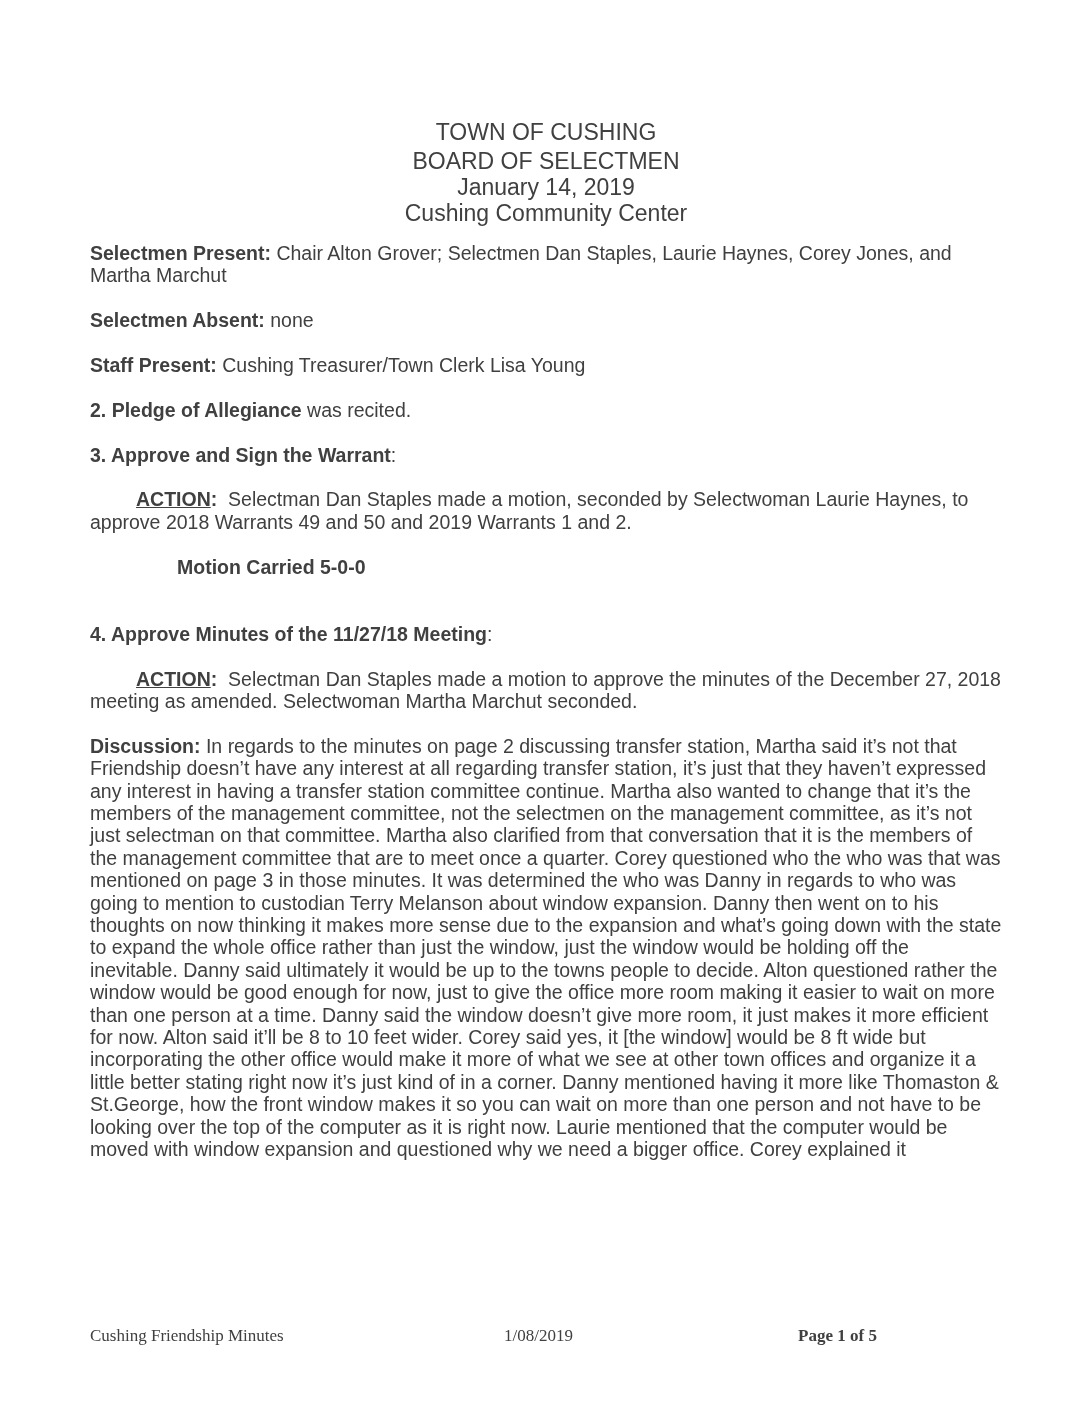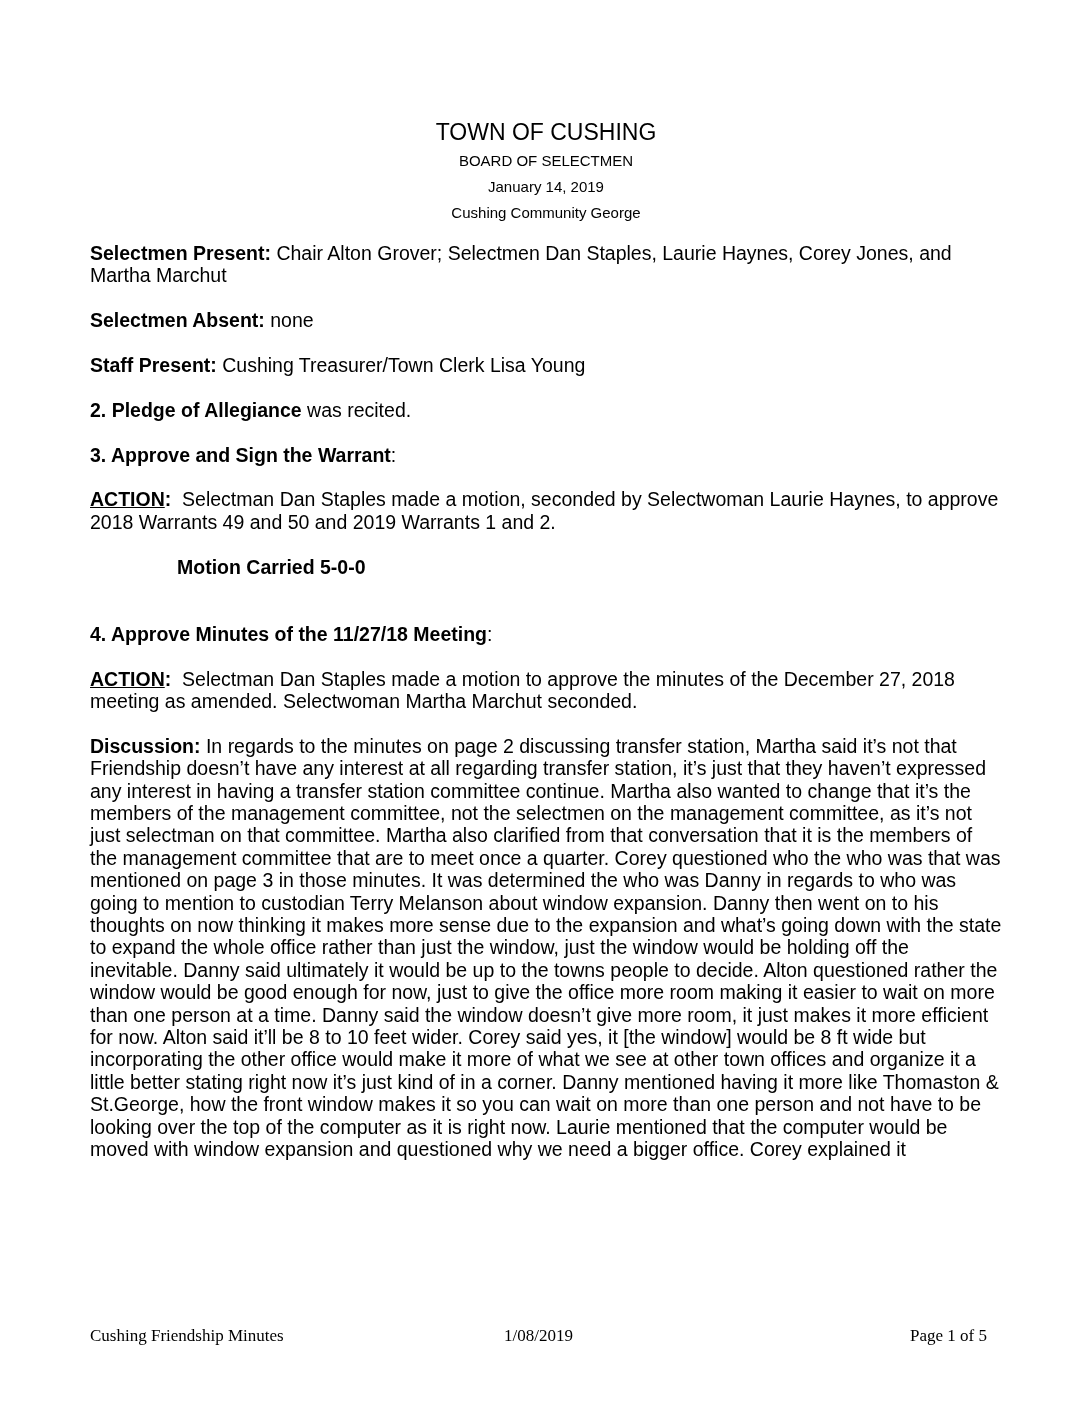--- a/index.html
+++ b/index.html
@@ -1,68 +1,68 @@
 <!DOCTYPE html>
 <html><head>
 <meta charset="utf-8">
 <style>
   html, body { margin: 0; padding: 0; background: #ffffff; }
   .page {
     position: relative;
     width: 1075px;
     height: 1408px;
     background: #ffffff;
-    color: #000000;
+    color: #404040;
     font-family: "Liberation Sans", sans-serif;
     font-size: 19.5px;
     line-height: 22.4px;
     overflow: hidden;
   }
   .content {
     position: absolute;
     left: 90px;
     top: 116px;
     width: 912px;
   }
   .doc-header { text-align: center; margin-bottom: 16px; }
   .doc-title { font-size: 23px; line-height: 32px; }
-  .doc-sub { font-size: 15px; line-height: 26px; }
+  .doc-sub { font-size: 23px; line-height: 26px; }
   .para { margin: 0 0 22.4px 0; white-space: pre-wrap; }
   .b { font-weight: bold; }
-  .u { text-decoration: underline; }
+  .u { text-decoration: underline; margin-left: 46px; }
   .motion {
     font-weight: bold;
     padding-left: 87px;
     margin-bottom: 44.8px;
   }
   .doc-footer {
     position: absolute;
     left: 90px;
     right: 88px;
     top: 1326px;
     display: flex;
     font-family: "Liberation Serif", serif;
     font-size: 17px;
     line-height: 20px;
   }
   .doc-footer .f-left  { flex: 1; text-align: left; }
   .doc-footer .f-center{ flex: 1; text-align: center; }
-  .doc-footer .f-right { flex: 1; text-align: right; }
+  .doc-footer .f-right { flex: 1; text-align: center; font-weight: bold; }
 </style>
 </head>
 <body>
 
 <div class="page">
   <div class="content">
 
     <div class="doc-header">
       <div class="doc-title">TOWN OF CUSHING</div>
       <div class="doc-sub">BOARD OF SELECTMEN</div>
       <div class="doc-sub">January 14, 2019</div>
-      <div class="doc-sub">Cushing Community George</div>
+      <div class="doc-sub">Cushing Community Center</div>
     </div>
 
     <p class="para"><span class="b">Selectmen Present:</span><span> Chair Alton Grover; Selectmen Dan Staples, Laurie Haynes, Corey Jones, and Martha Marchut</span></p>
 
     <p class="para"><span class="b">Selectmen Absent:</span><span> none</span></p>
 
     <p class="para"><span class="b">Staff Present:</span><span> Cushing Treasurer/Town Clerk Lisa Young</span></p>
 
 
 

